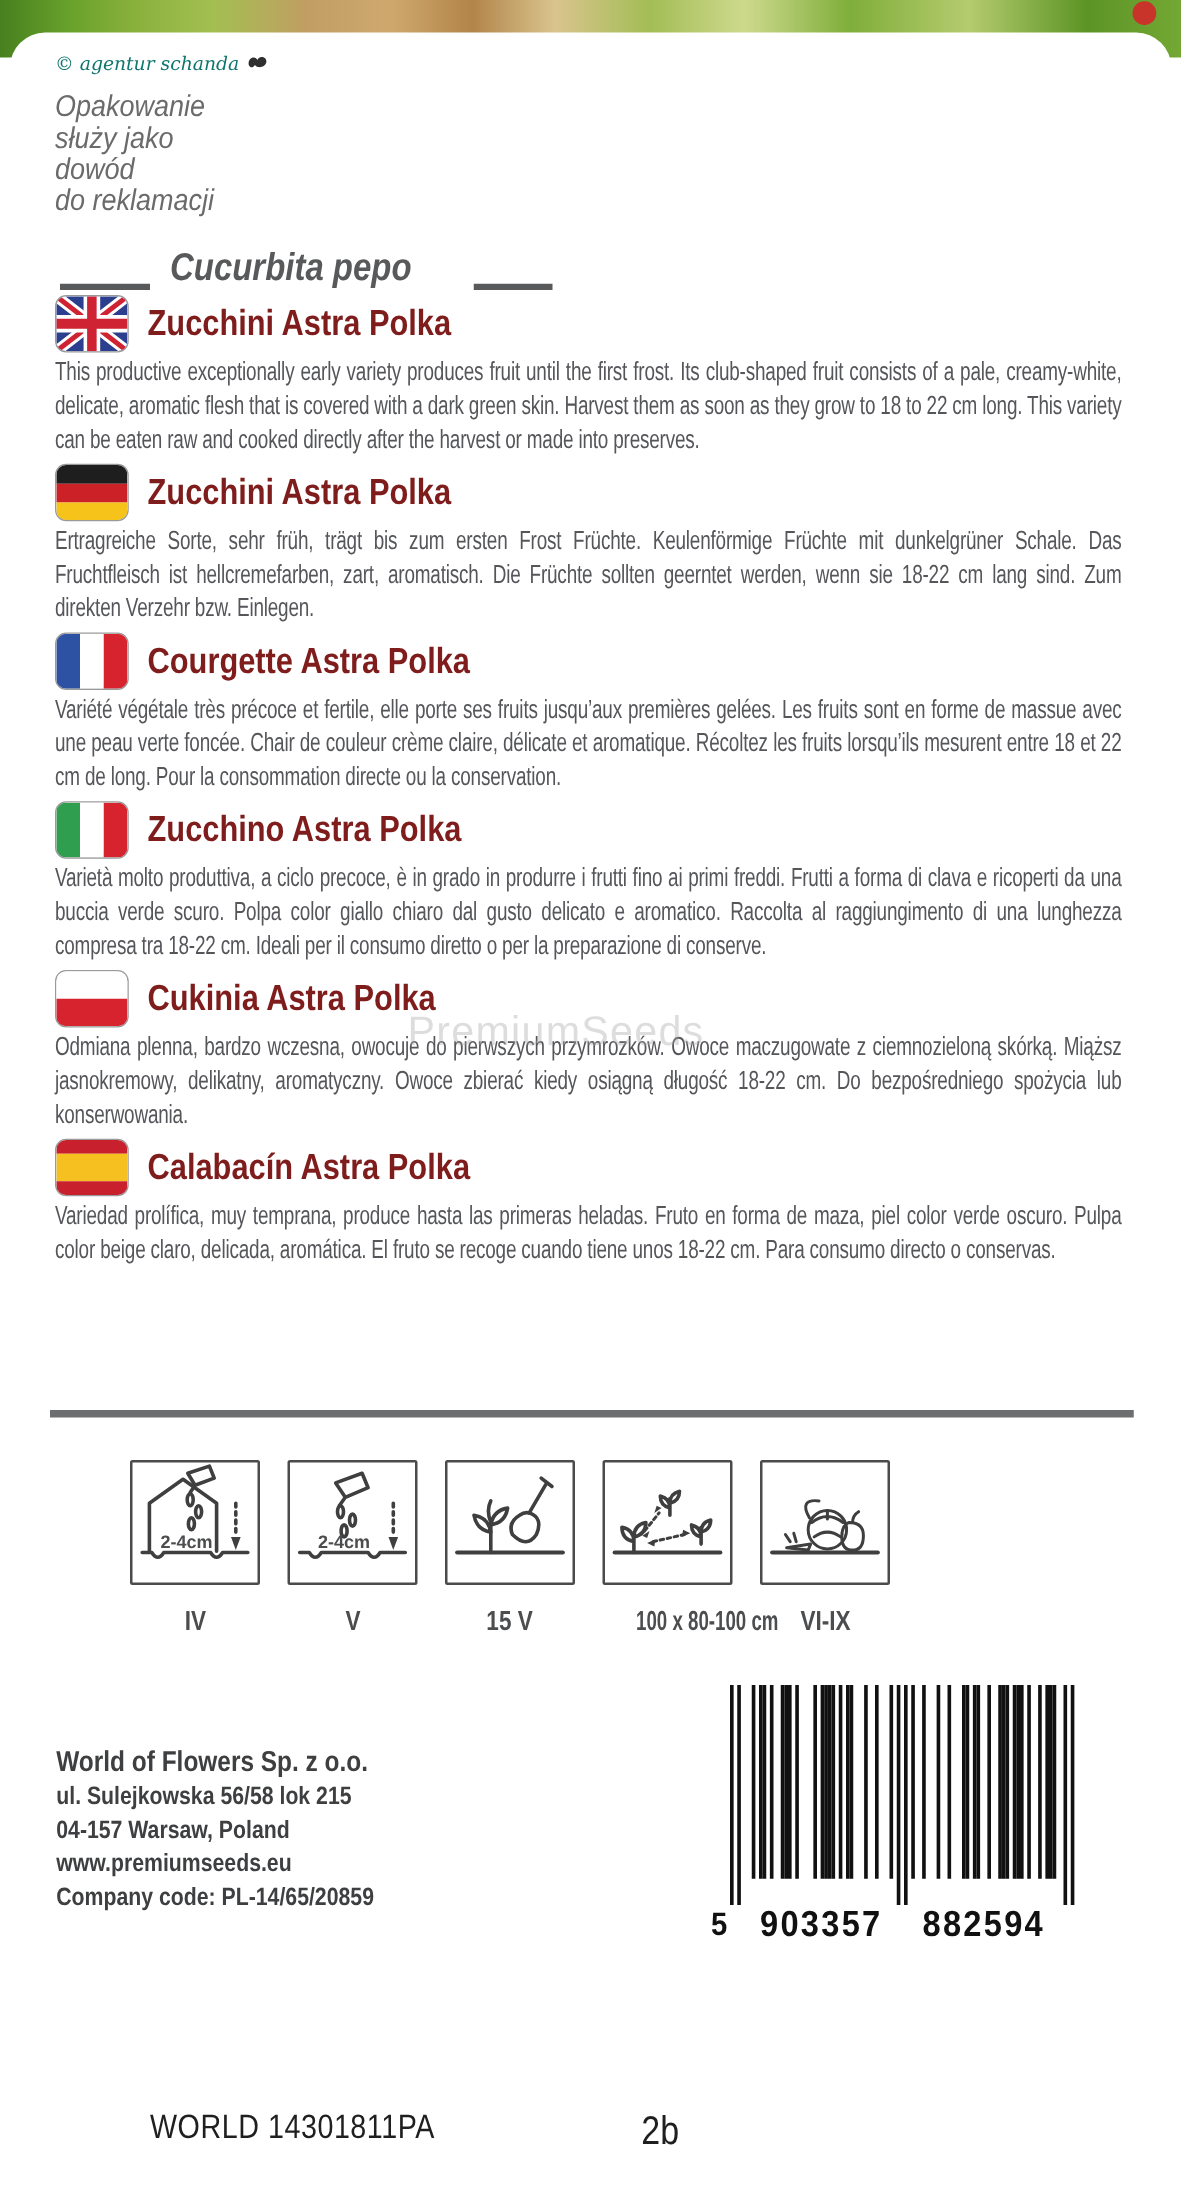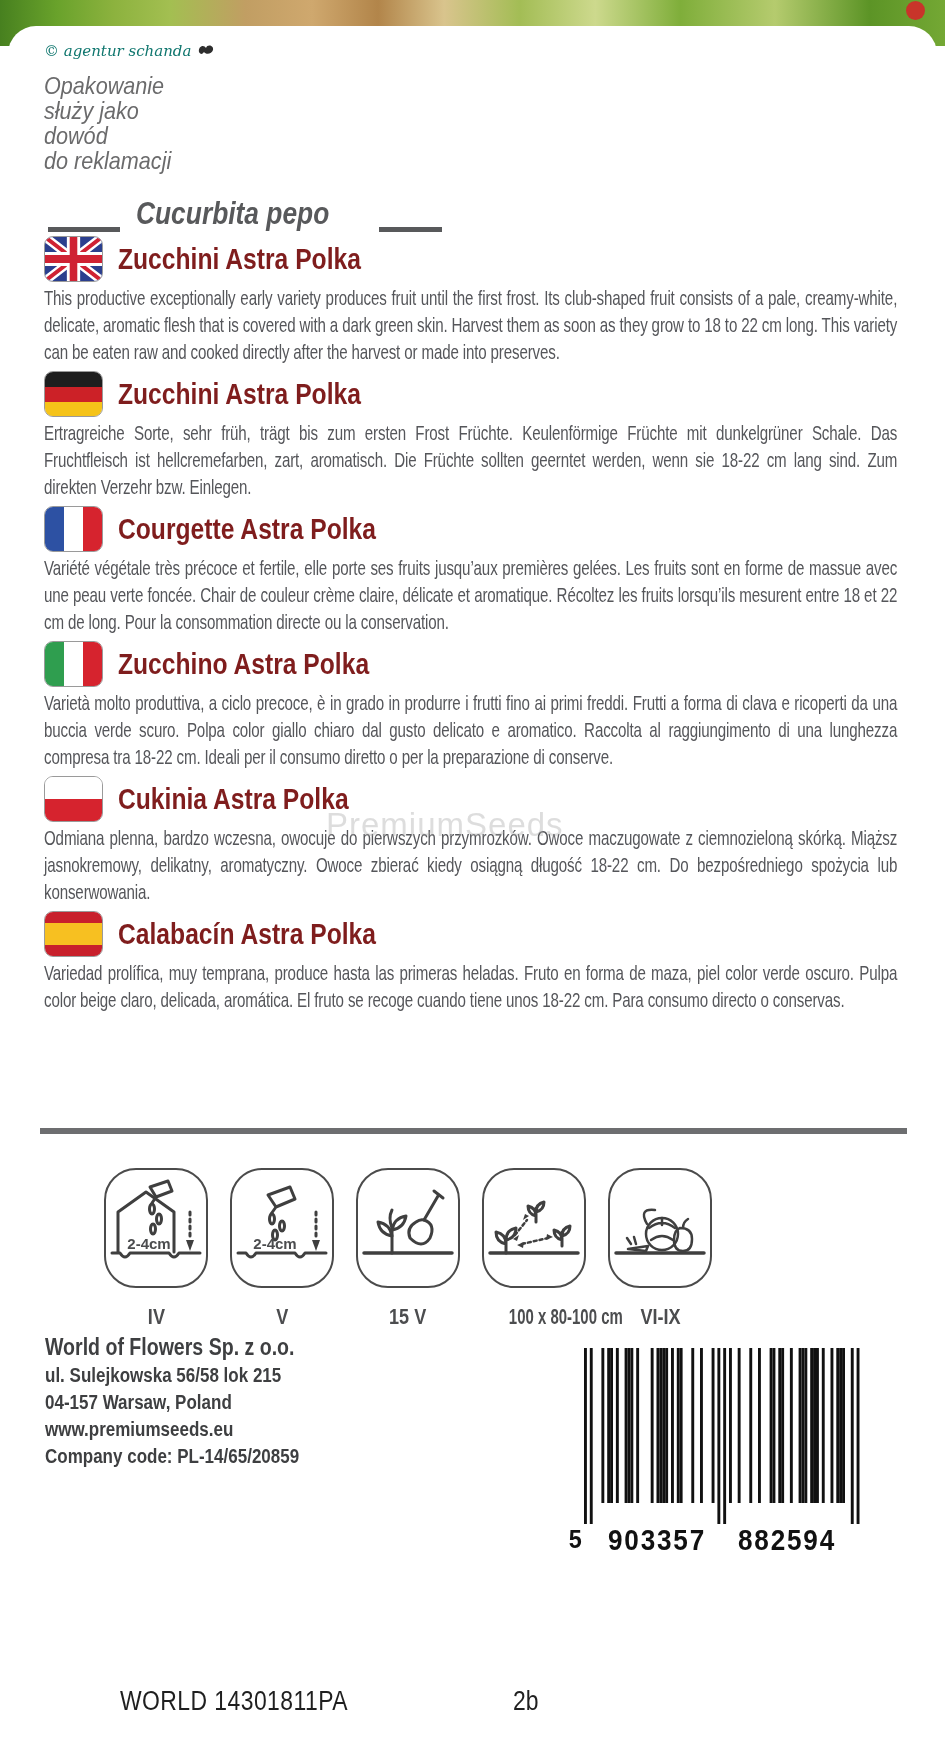--- a/index.html
+++ b/index.html
@@ -43,34 +43,34 @@
   .sec-head{display:flex;align-items:center;gap:15px;height:46px;}
   .flag{width:57px;height:44px;border-radius:9px;border:1px solid #9a9a9a;overflow:hidden;flex:none;
         box-shadow:inset 0 -5px 5px -3px rgba(0,0,0,.35), inset 0 3px 4px -2px rgba(255,255,255,.8);}
   .flag svg{display:block;width:100%;height:100%;}
   .sec-title{font-size:29px;font-weight:bold;color:#7f1d1d;margin:0;}
   .sec-text{margin:2px 0 0 0;font-size:21px;line-height:27px;color:#55565a;text-align:justify;letter-spacing:-0.2px;}
   .watermark{position:absolute;top:748px;left:318px;font-size:33px;color:#a8a8a8;opacity:.38;letter-spacing:1px;margin-top:32px;}
   .divider{position:absolute;left:32px;right:30px;top:1102px;height:6px;background:#6d6e70;}
   .picto-row{position:absolute;top:1142px;left:96px;display:flex;gap:22px;}
   .picto{width:104px;text-align:center;}
-  .picto-box{width:104px;height:120px;border:2.5px solid #4b4b4b;border-radius:32px;box-sizing:border-box;background:#fff;}
+  .picto-box{width:104px;height:100px;border:2.5px solid #4b4b4b;border-radius:2px;box-sizing:border-box;background:#fff;}
   .picto-box svg{display:block;width:100%;height:100%;}
   .picto-label{margin-top:16px;font-weight:bold;font-size:22px;color:#4c4d4f;white-space:nowrap;}
-  .company{position:absolute;left:37px;top:1306px;color:#3e3f41;font-weight:bold;}
+  .company{position:absolute;left:37px;top:1368px;color:#3e3f41;font-weight:bold;}
   .company-name{font-size:23px;line-height:30px;}
   .company-line{font-size:20px;line-height:27px;}
   .barcode{position:absolute;left:560px;top:1322px;width:310px;height:230px;}
   .bc-digits{position:absolute;top:150px;left:0;width:300px;font-weight:bold;font-size:29px;color:#111;}
   .bc-digits span{position:absolute;display:inline-block;transform:scaleX(0.9);transform-origin:50% 50%;}
   #bc-first{left:0;top:26px;font-size:26px;}
   #bc-left{left:28px;top:26px;width:122px;text-align:center;letter-spacing:2px;}
   #bc-right{left:158px;top:26px;width:122px;text-align:center;letter-spacing:2px;}
   .footer-left{position:absolute;left:112px;top:1660px;font-size:27px;color:#1f1f1f;letter-spacing:0.5px;}
-  .footer-right{position:absolute;left:505px;top:1660px;font-size:27px;color:#1f1f1f;}
+  .footer-right{position:absolute;left:505px;top:1660px;font-size:32px;color:#1f1f1f;}
   .lineart{stroke:#3f3f3f;stroke-width:3;fill:none;stroke-linecap:round;stroke-linejoin:round;}
   .lineart .fillv{fill:#3f3f3f;stroke:none;}
   .lineart text{stroke:none;fill:#4c4d4f;font-weight:bold;font-size:15px;font-family:"Liberation Sans",sans-serif;}
 </style>
 </head>
 <body>
 
 <div class="photo-strip"></div>
 
 <div class="card">

